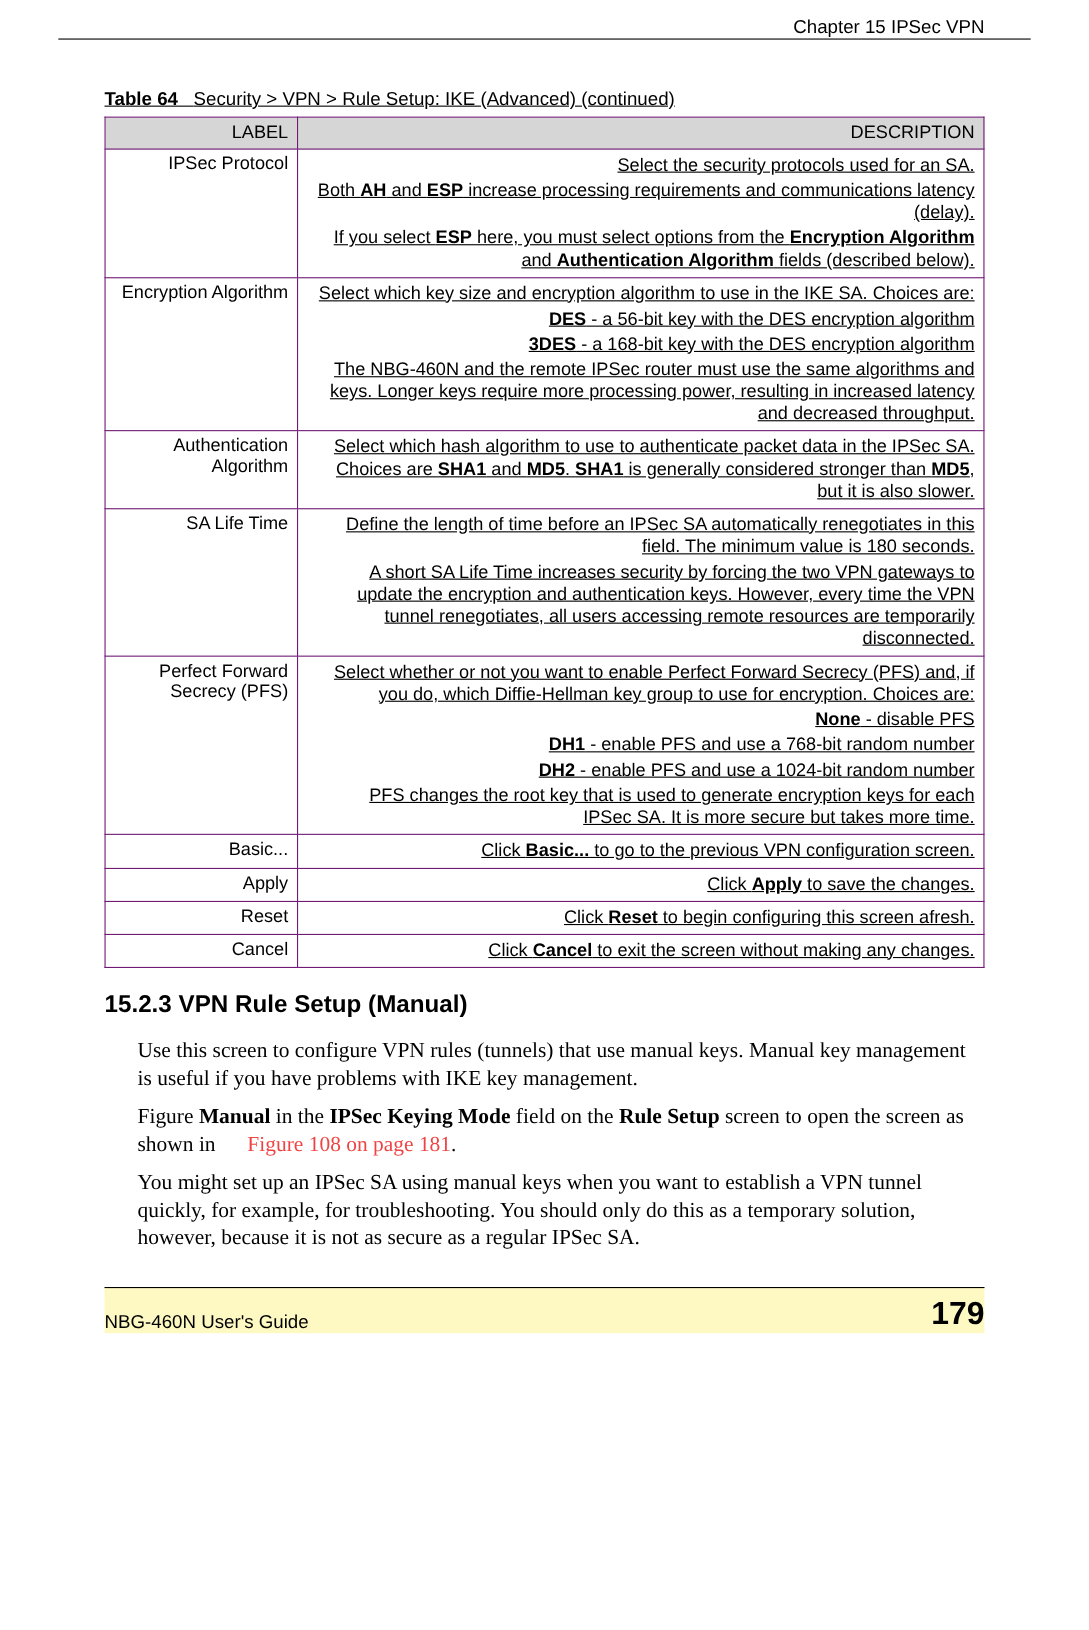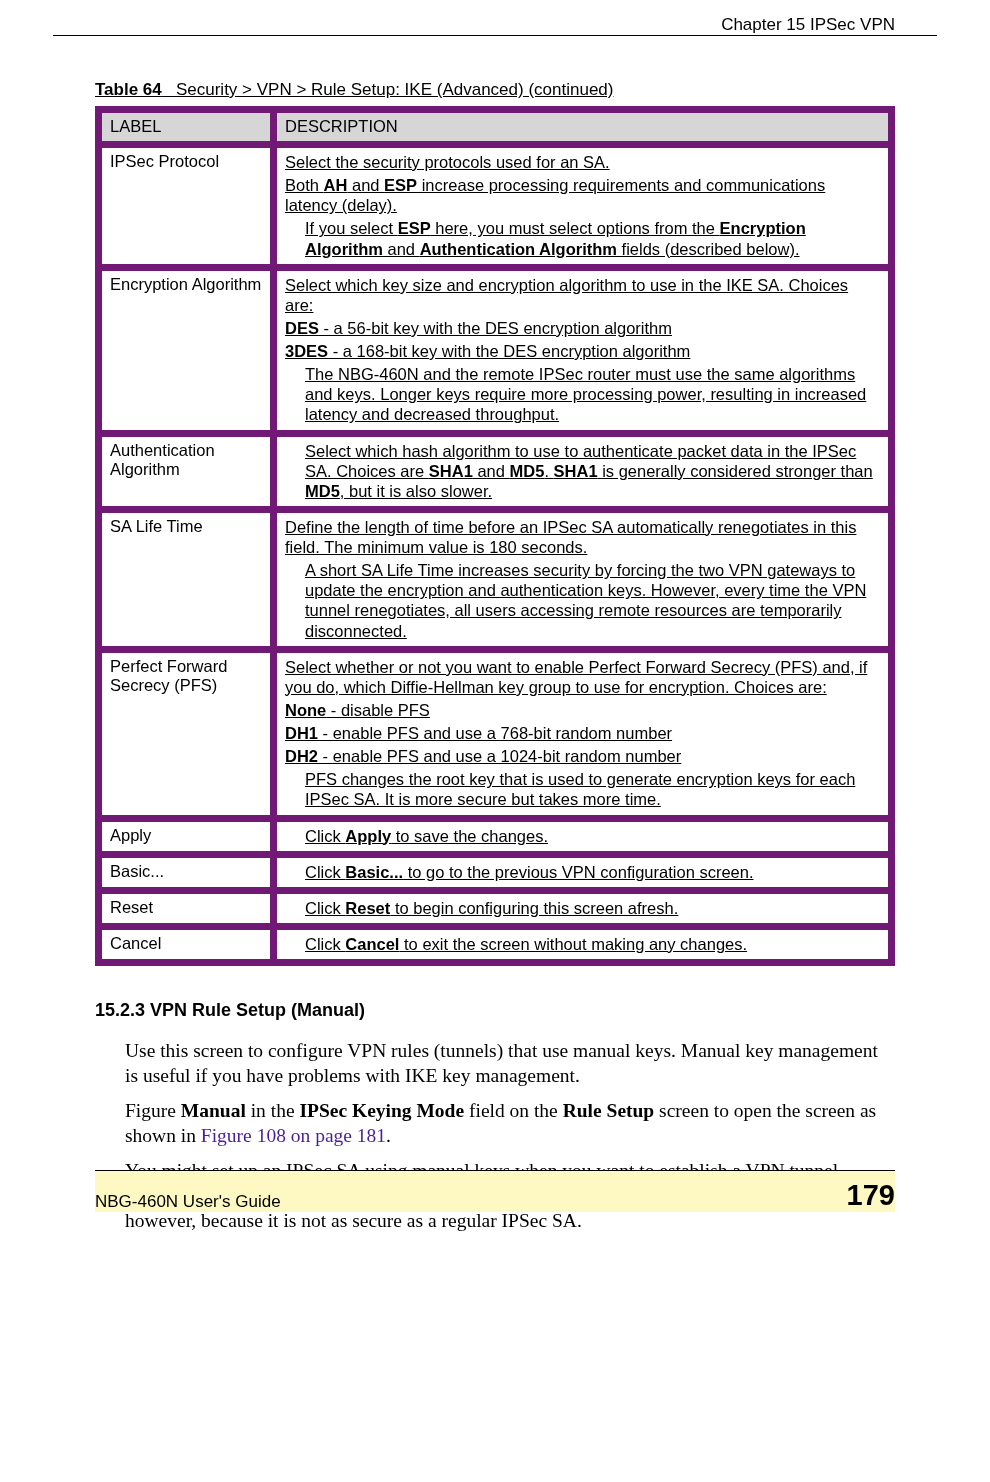--- a/index.html
+++ b/index.html
@@ -42,53 +42,53 @@
     margin-bottom: 6px;
     text-decoration: underline;
   }
   .table-caption .bold { font-weight: 700; }
   table.desc-table {
     border-collapse: collapse;
     width: 100%;
     font-size: 16.5px;
   }
   table.desc-table th, table.desc-table td {
-    border: 7px solid #701a75;
+    border: 1px solid #701a75;
     vertical-align: top;
     padding: 4px 8px 5px 8px;
-    text-align: left;
+    text-align: right;
   }
   table.desc-table th {
     background: #d6d6d6;
     font-weight: 400;
   }
   table.desc-table th.label-col { width: 175px; }
   .cell-para { margin-bottom: 3px; line-height: 1.22; text-decoration: underline; }
   .cell-para:last-child { margin-bottom: 0; margin-left: 20px; }
   strong { font-weight: 700; }
   h3.section {
-    font-size: 18px;
+    font-size: 22px;
     font-weight: 700;
-    margin-top: 34px;
+    margin-top: 20px;
     margin-bottom: 18px;
   }
   h4.subsection {
     font-size: 18px;
     font-weight: 700;
     margin-top: 22px;
     margin-bottom: 12px;
   }
   .body-para {
     font-family: "Times New Roman", Times, serif;
     font-size: 19.5px;
     line-height: 1.28;
     margin-left: 30px;
     margin-bottom: 10px;
   }
-  .link { color: #4c1d95; }
+  .link { color: #ef4444; margin-left: 24px; }
   .footer {
     position: absolute;
     left: 95px;
     right: 95px;
     bottom: 40px;
     display: flex;
     justify-content: space-between;
     align-items: flex-end;
     border-top: 1.5px solid #000;
     padding-top: 8px;
@@ -164,30 +164,30 @@
           <td>
             <div class="cell-para">Select whether or not you want to enable Perfect Forward Secrecy (PFS) and, if you do, which Diffie-Hellman key group to use for encryption. Choices are:</div>
             <div class="cell-para"><strong>None</strong><span> - disable PFS</span></div>
             <div class="cell-para"><strong>DH1</strong><span> - enable PFS and use a 768-bit random number</span></div>
             <div class="cell-para"><strong>DH2</strong><span> - enable PFS and use a 1024-bit random number</span></div>
             <div class="cell-para">PFS changes the root key that is used to generate encryption keys for each IPSec SA. It is more secure but takes more time.</div>
           </td>
         </tr>
 
         <tr>
+          <td>Basic...</td>
+          <td>
+            <div class="cell-para"><span>Click </span><strong>Basic...</strong><span> to go to the previous VPN configuration screen.</span></div>
+          </td>
+        </tr>
+
+        <tr>
           <td>Apply</td>
           <td>
             <div class="cell-para"><span>Click </span><strong>Apply</strong><span> to save the changes.</span></div>
-          </td>
-        </tr>
-
-        <tr>
-          <td>Basic...</td>
-          <td>
-            <div class="cell-para"><span>Click </span><strong>Basic...</strong><span> to go to the previous VPN configuration screen.</span></div>
           </td>
         </tr>
 
         <tr>
           <td>Reset</td>
           <td>
             <div class="cell-para"><span>Click </span><strong>Reset</strong><span> to begin configuring this screen afresh.</span></div>
           </td>
         </tr>
 

